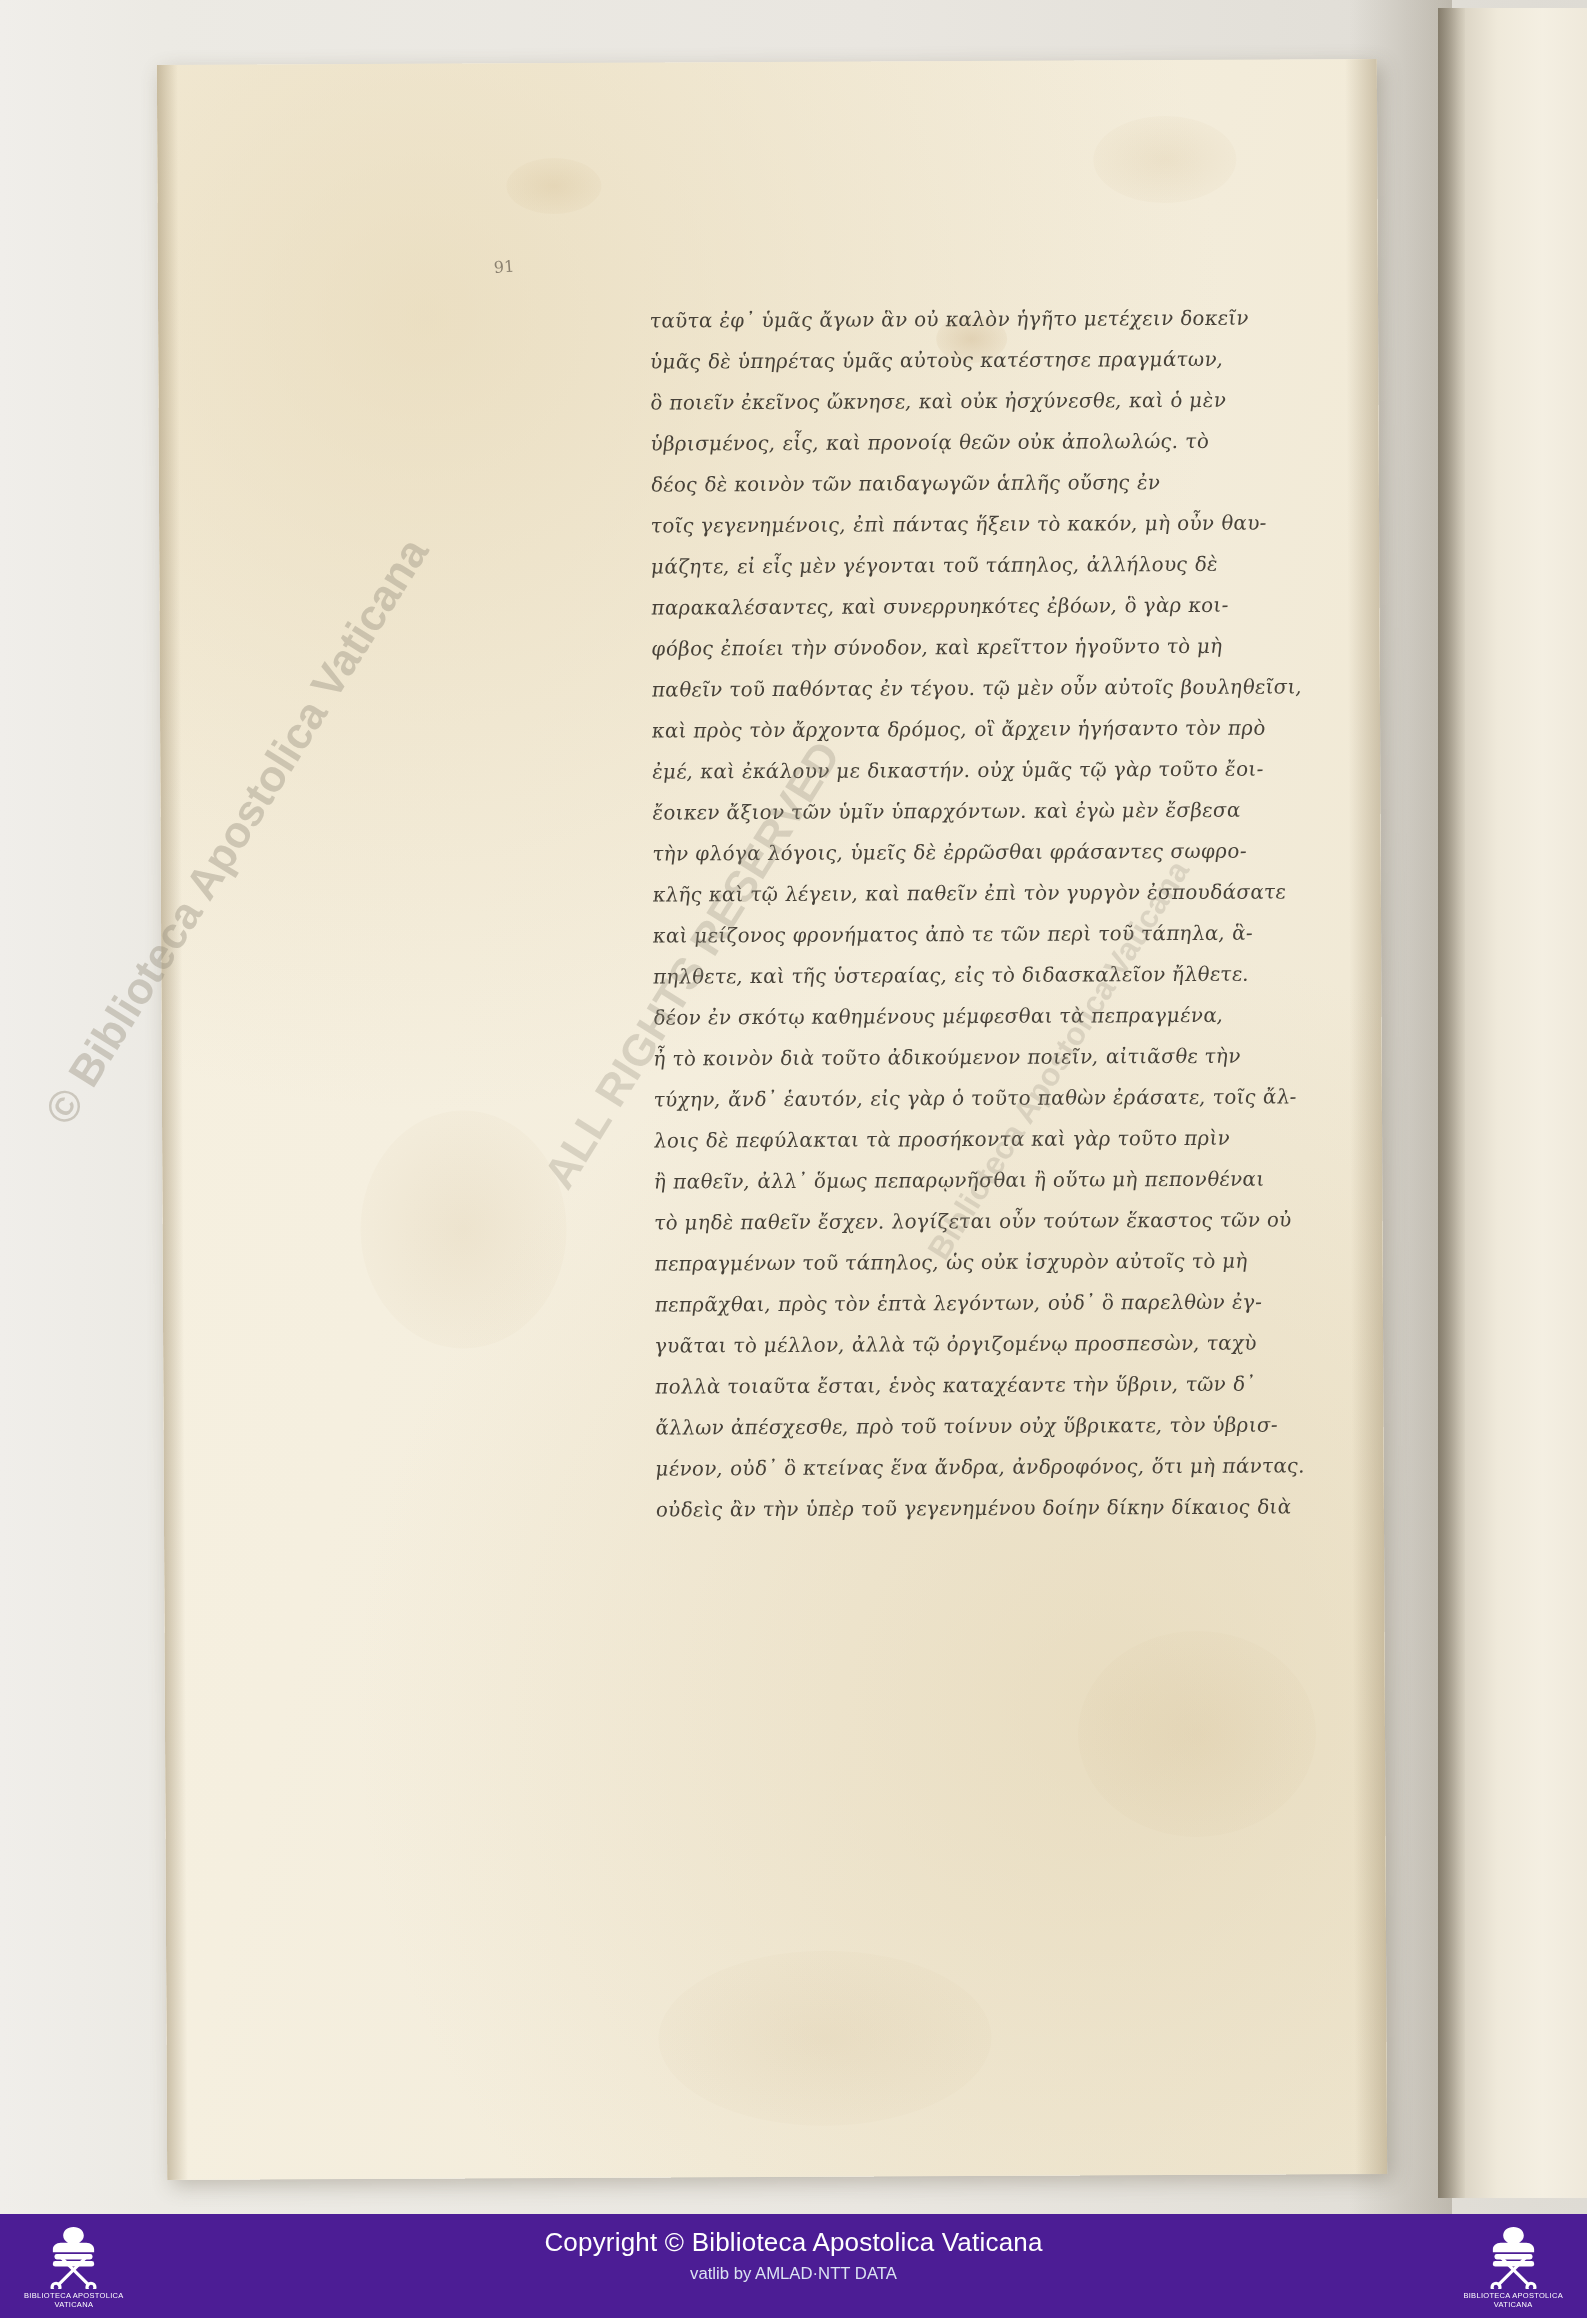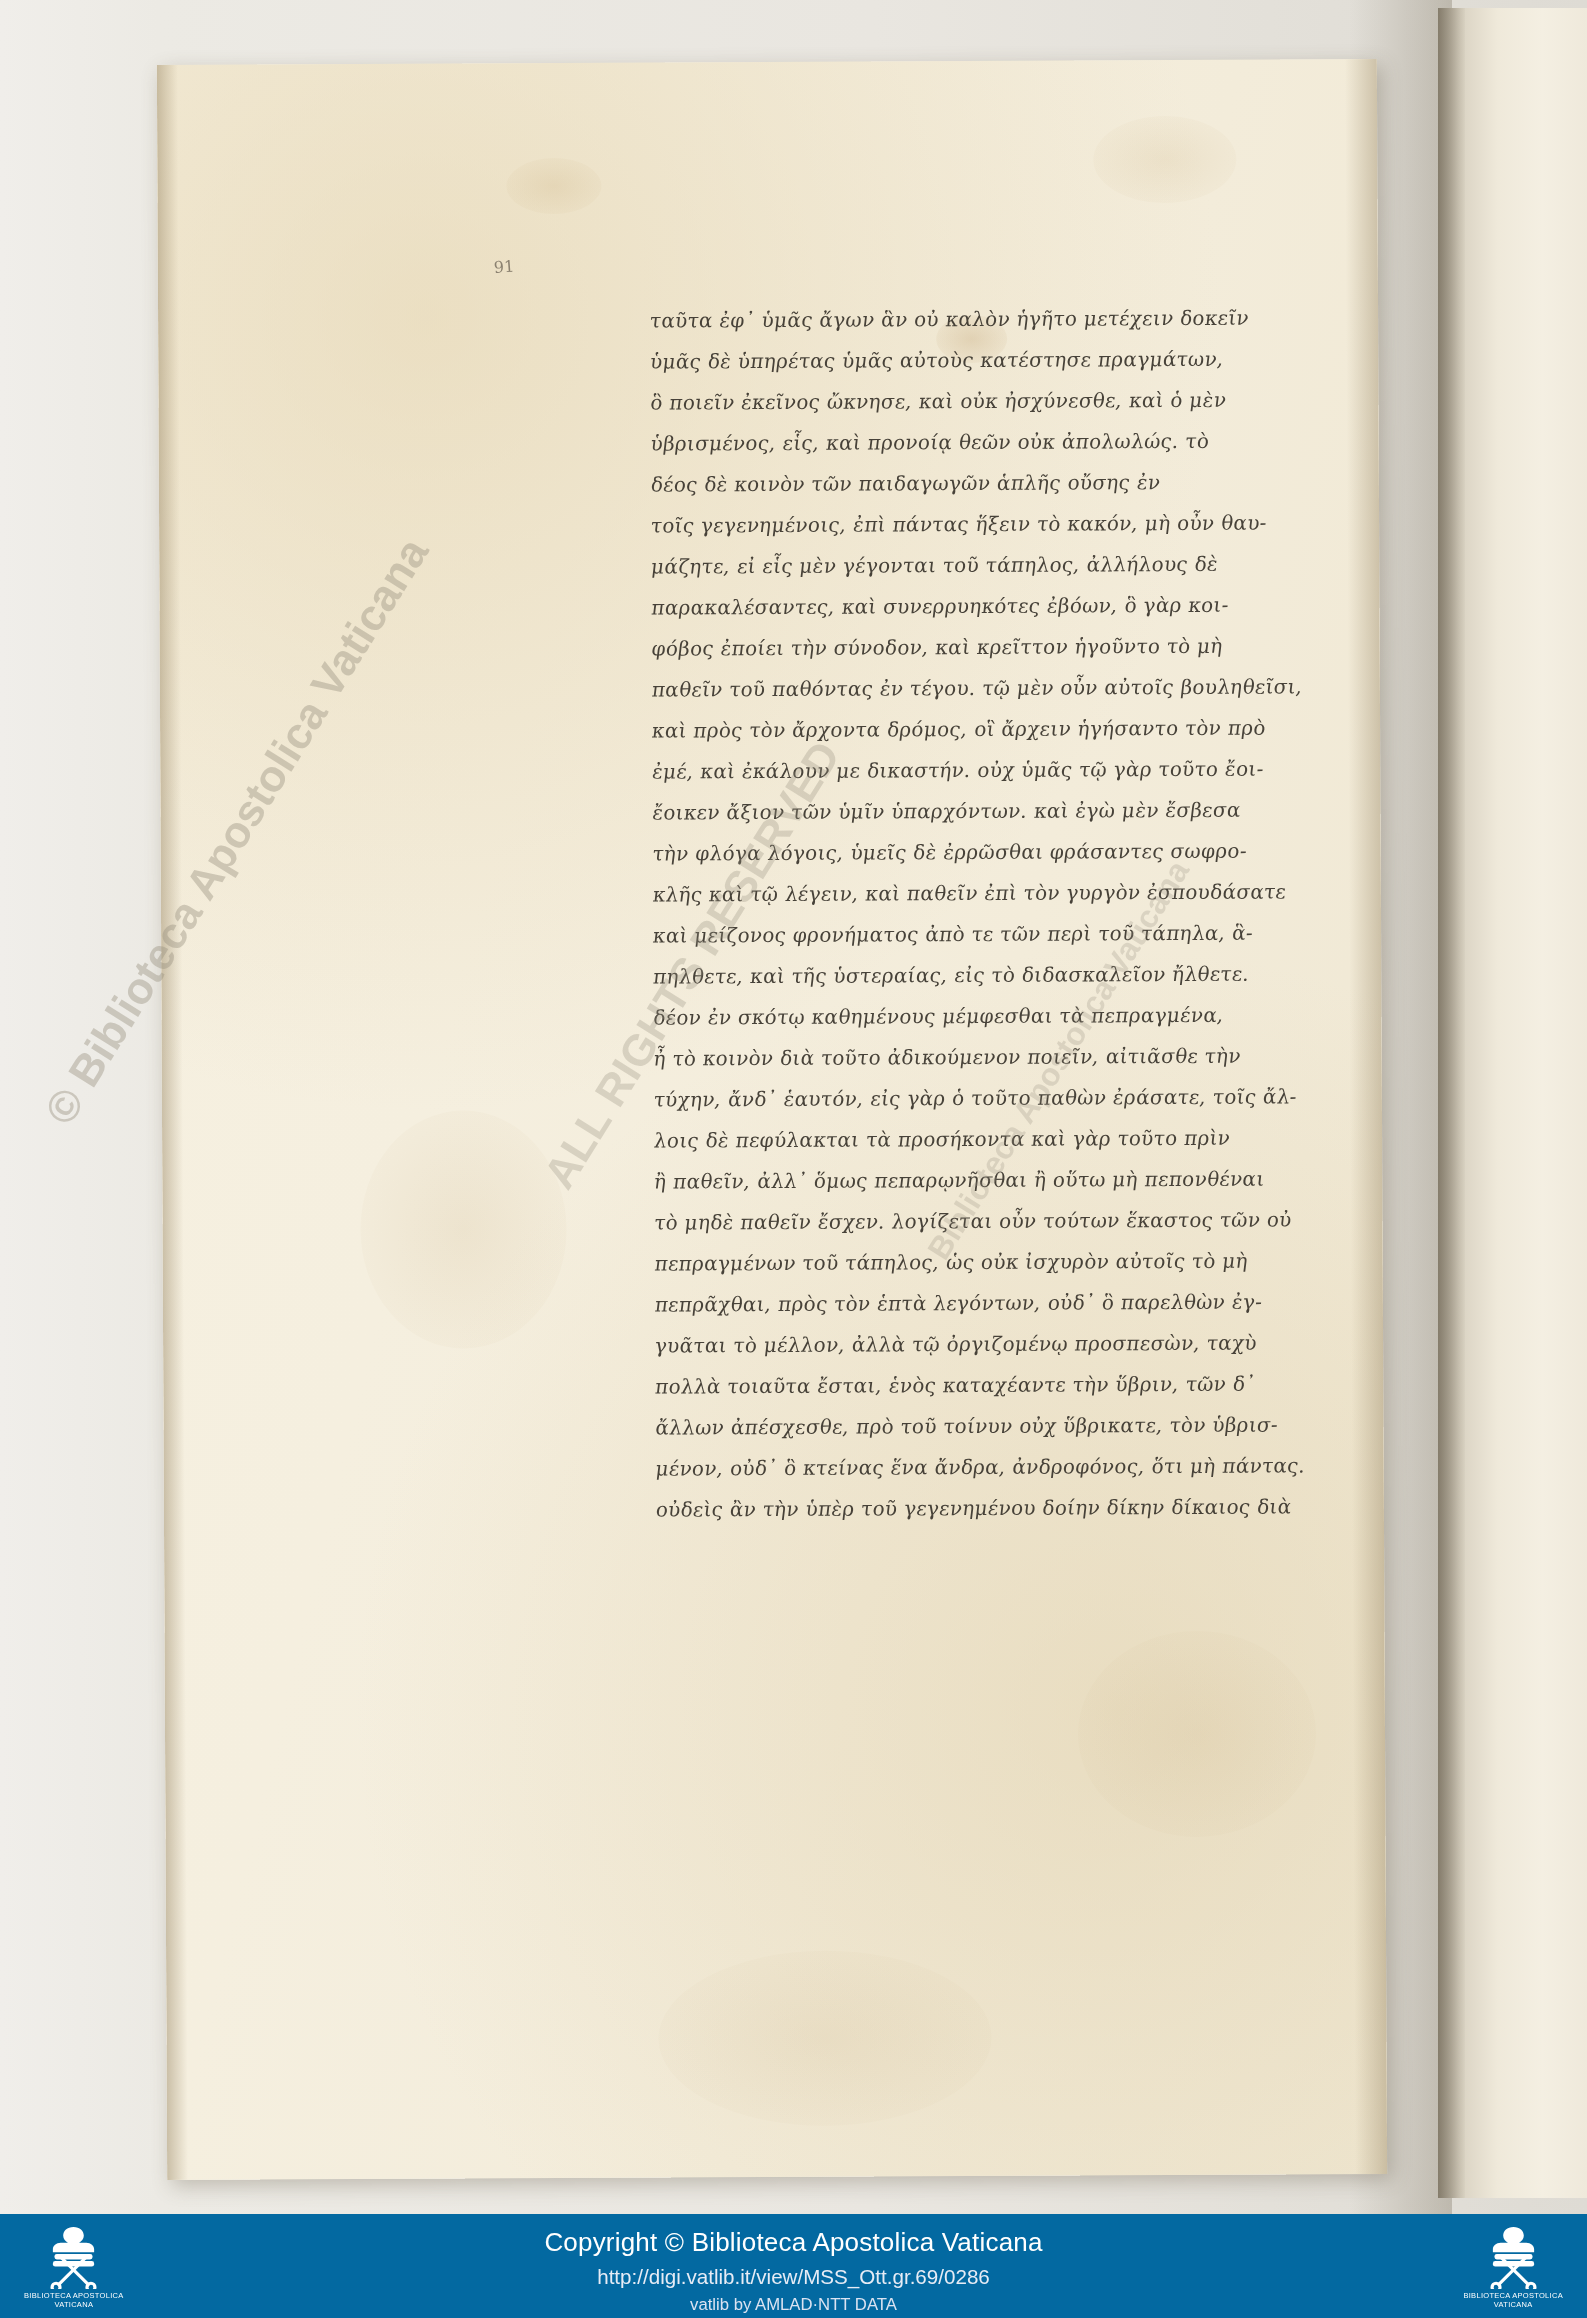--- a/index.html
+++ b/index.html
@@ -147,21 +147,21 @@
     color: rgba(150,142,126,0.26);
   }
 
   
   .footer {
     position: absolute;
     left: 0;
     top: 2214px;
     width: 1587px;
     height: 105px;
-    background: #0369a1;
+    background: #4c1d95;
     color: #ffffff;
     text-align: center;
   }
   .footer .copy {
     margin-top: 12.7px;
     font-size: 26px;
     letter-spacing: 0.2px;
   }
   .footer .url {
     margin-top: 7.1px;
@@ -245,21 +245,20 @@
     </div>
 
   </div>
 
   <div class="wm wm-diag-1">© Biblioteca Apostolica Vaticana</div>
   <div class="wm wm-diag-2">ALL RIGHTS RESERVED</div>
   <div class="wm wm-diag-3">Biblioteca Apostolica Vaticana</div>
 
   <div class="footer">
     <div class="copy">Copyright © Biblioteca Apostolica Vaticana</div>
-    <div class="url">http://digi.vatlib.it/view/MSS_Ott.gr.69/0286</div>
     <div class="powered">vatlib by AMLAD·NTT DATA</div>
   </div>
 
   <div class="seal seal-left">
     <svg width="73" height="67" viewBox="0 0 92 84">
       <path d="M46 6 c-8 0 -13 5 -13 11 c0 4 3 7 6 9 l-9 0 c-6 0 -10 4 -10 8 l0 4 l52 0 l0 -4 c0 -4 -4 -8 -10 -8 l-9 0 c3 -2 6 -5 6 -9 c0 -6 -5 -11 -13 -11 z" fill="#ffffff"></path>
       <rect x="22" y="40" width="48" height="7" rx="3" fill="#ffffff"></rect>
       <rect x="20" y="49" width="52" height="7" rx="3" fill="#ffffff"></rect>
       <g stroke="#ffffff" stroke-width="4" fill="none">
         <line x1="26" y1="80" x2="62" y2="44"></line>

